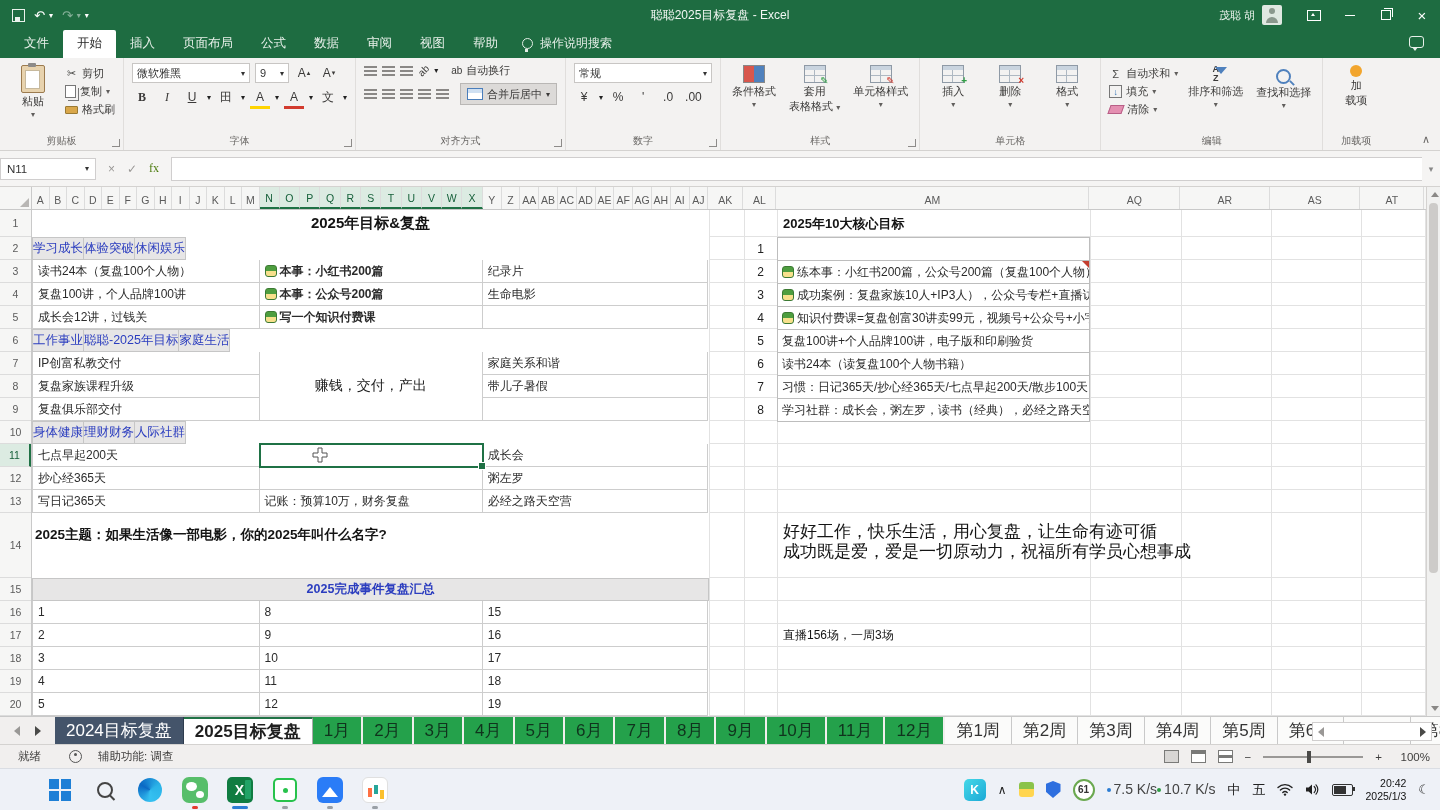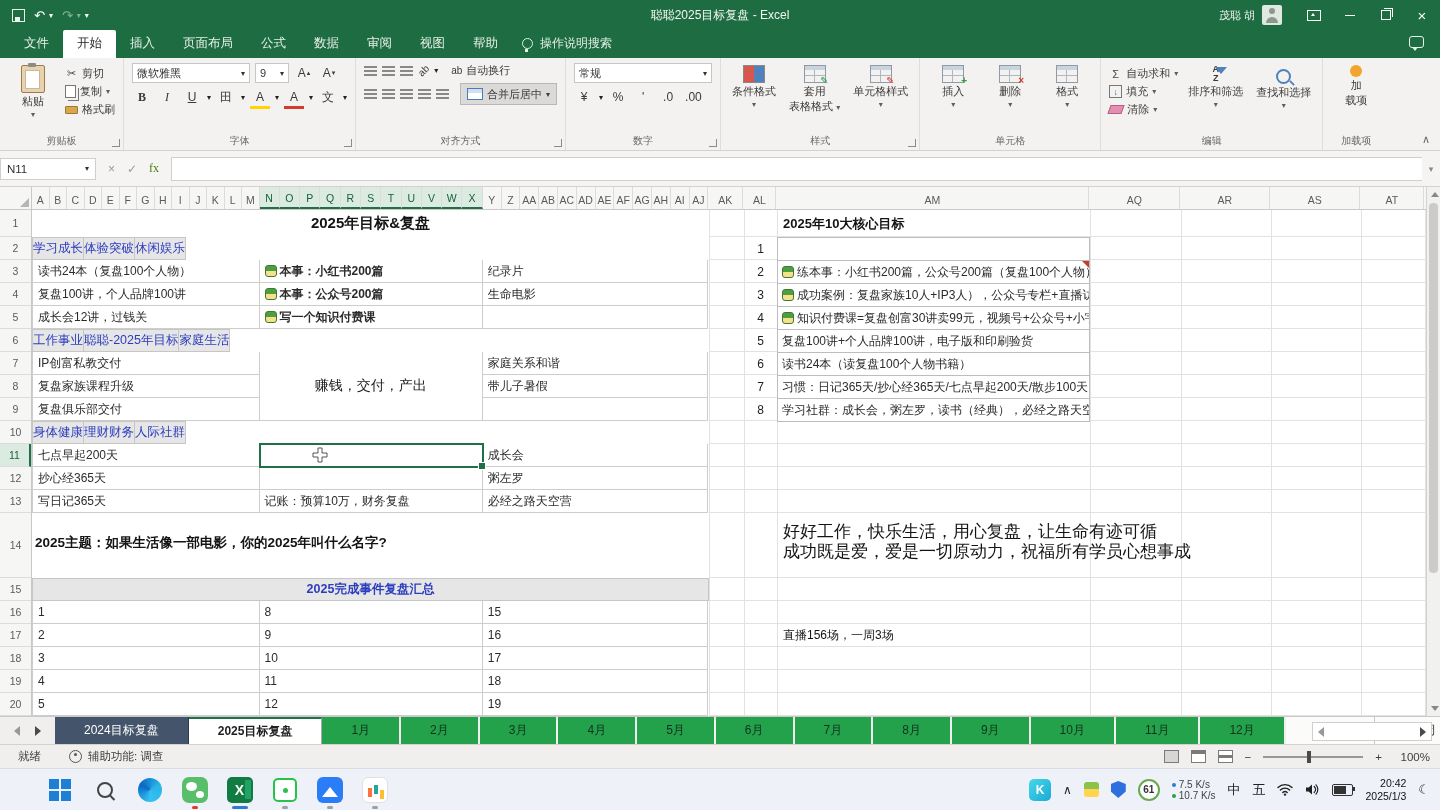--- a/index.html
+++ b/index.html
@@ -113,21 +113,21 @@
   .hdr-row .hdr:first-child{border-left:1px solid #c6c6c6}
   .w1{width:227.5px}.w2{width:223.3px}.w3{width:225.6px}
   .blk{position:absolute;box-sizing:border-box}
   .bA{left:0;width:227.5px}.bB{left:227.5px;width:223.3px}.bC{left:450.8px;width:225.6px}
   .cell{height:23px;box-sizing:border-box;border-bottom:1px solid #cdcdcd;border-right:1px solid #cdcdcd;display:flex;align-items:center;padding:0 5px;overflow:hidden;white-space:nowrap}
   .bA .cell{border-left:1px solid #cdcdcd}
   .cell.bold{font-weight:bold}
   .emoji-ic{display:none;width:12px;height:12px;border-radius:3px;margin-right:3px;flex:none;background:linear-gradient(180deg,#4e9e3f 48%,#f7e08c 48%);border:1px solid #3c7a33;box-sizing:border-box}
   .emoji .emoji-ic{display:inline-block}
   .merged{position:absolute;left:227.5px;top:142px;width:223.3px;height:69px;box-sizing:border-box;border-right:1px solid #cdcdcd;border-bottom:1px solid #cdcdcd;display:flex;align-items:center;justify-content:center;font-size:14px;color:#222}
-  .theme{position:absolute;left:3px;top:324px;font-weight:bold;font-size:13.5px;color:#141414;white-space:nowrap}
+  .theme{position:absolute;left:3px;top:316px;font-weight:bold;font-size:13.5px;color:#141414;white-space:nowrap}
   .summary{position:absolute;left:0;top:368px;width:677px;height:23px;background:#e7e6e6;border:1px solid #c6c6c6;box-sizing:border-box;display:flex;align-items:center;justify-content:center;color:#2b3dbf;font-weight:bold;font-size:12.5px}
   .numtbl{position:absolute;left:0;top:391px;width:677px}
   .nrow{display:flex;height:23px;box-sizing:border-box}
   .nrow span{box-sizing:border-box;border-bottom:1px solid #cdcdcd;border-right:1px solid #cdcdcd;display:flex;align-items:center;padding:0 5px}
   .nrow span:first-child{border-left:1px solid #cdcdcd}
   .pr-title{position:absolute;left:751px;top:0;height:27px;line-height:27px;font-weight:bold;font-size:13px;color:#141414;white-space:nowrap}
   .pr-nums{position:absolute;left:712px;top:27px;width:33px}
   .pr-num{height:23px;display:flex;align-items:center;justify-content:center;font-size:12px;color:#222}
   .pr-items{position:absolute;left:745px;top:27px;width:313px;border-top:1px solid #bdbdbd;border-left:1px solid #bdbdbd;border-right:1px solid #bdbdbd;box-sizing:border-box;background:#fff}
   .pr-item{position:relative;height:23px;box-sizing:border-box;border-bottom:1px solid #bdbdbd;display:flex;align-items:center;padding:0 4px;font-size:12px;white-space:nowrap;overflow:hidden}
@@ -144,33 +144,33 @@
   .vs-up{position:absolute;top:5px;left:4px;border-left:4px solid transparent;border-right:4px solid transparent;border-bottom:5px solid #8a8886}
   .vs-dn{position:absolute;bottom:5px;left:4px;border-left:4px solid transparent;border-right:4px solid transparent;border-top:5px solid #8a8886}
   .vs-thumb{position:absolute;top:16px;left:2px;width:9px;height:370px;background:#cdcbc9;border-radius:4px}
 
   
   .tabbar{position:absolute;top:716px;left:0;right:0;height:28px;background:#f1efee;border-top:1px solid #c9c9c9;display:flex;align-items:stretch;box-sizing:border-box}
   .snav{display:flex;align-items:center;gap:15px;padding:0 14px}
   .tri-l{width:0;height:0;border-top:5px solid transparent;border-bottom:5px solid transparent;border-right:6px solid #9a9896}
   .tri-r{width:0;height:0;border-top:5px solid transparent;border-bottom:5px solid transparent;border-left:6px solid #4a4a48}
   .stabs{display:flex;align-items:stretch}
-  .stab{display:flex;align-items:center;padding:0 29px;font-size:12px;color:#333;background:#fbfbfa;border-right:1px solid #c9c9c9;white-space:nowrap}
+  .stab{display:flex;align-items:center;padding:0 11px;font-size:17px;color:#333;background:#fbfbfa;border-right:1px solid #c9c9c9;white-space:nowrap}
   .stab.dark{background:#44546a;color:#fff;border-right:1px solid #2e3c4e}
   .stab.active{background:#fff;font-weight:bold;color:#1f1f1f;border-top:2px solid #217346;border-right:1px solid #aaa}
   .stab.green{background:#24a14b;color:#10331d;border-right:2px solid #f1efee}
   .addsheet{width:19px;height:19px;border:1px solid #8a8886;border-radius:50%;align-self:center;margin-left:10px;display:flex;align-items:center;justify-content:center;font-size:13px;color:#444}
   .hscroll{position:absolute;right:8px;top:5px;width:118px;height:17px;border:1px solid #d0cece;background:#fff;display:flex;align-items:center}
   .hs-btn{width:16px;display:flex;align-items:center;justify-content:center}
   .hs-track{flex:1;height:100%;background:#fff}
 
   
   .statusbar{position:absolute;top:744px;left:0;right:0;height:24px;background:#f1efee;border-top:1px solid #d4d2d0;display:flex;align-items:center;font-size:11.5px;color:#3f3e3d;box-sizing:border-box}
   .sb-ready{margin-left:18px}
-  .sb-access{margin-left:28px;display:flex;align-items:center;gap:6px}
+  .sb-access{margin-left:28px;display:flex;align-items:center;gap:16px}
   .ic-acc{width:11px;height:11px;border:1px solid #555;border-radius:50%;position:relative;display:inline-block}
   .ic-acc:after{content:"";position:absolute;top:2px;left:4px;width:3px;height:3px;border-radius:50%;background:#555}
   .sb-right{margin-left:auto;display:flex;align-items:center;gap:12px;margin-right:10px}
   .vi{width:15px;height:13px;border:1px solid #7a7a78;background:#fff;box-sizing:border-box}
   .vi.active{background:#d8d6d4}
   .vi.layout{border-top:4px solid #7a7a78}
   .vi.pbreak{background:linear-gradient(#fff 40%,#7a7a78 40% 60%,#fff 60%)}
   .zoomtrack{width:100px;height:2px;background:#9a9896;position:relative}
   .zoomthumb{position:absolute;left:44px;top:-5px;width:4px;height:12px;background:#4a4a48}
   .sb-zoom{width:36px;text-align:right}
@@ -196,21 +196,21 @@
   .ic-rec:after{content:"";position:absolute;left:8px;top:8px;width:5px;height:5px;border-radius:50%;background:#27c24c}
   .ic-cloud{width:26px;height:26px;border-radius:6px;background:#2a7cf7;position:relative}
   .ic-cloud:after{content:"";position:absolute;left:5px;bottom:6px;border-left:8px solid transparent;border-right:8px solid transparent;border-bottom:10px solid #fff}
   .ic-chart{width:26px;height:26px;border-radius:6px;background:#fff;border:1px solid #e0e0e0;box-sizing:border-box;position:relative}
   .ic-chart:after{content:"";position:absolute;left:5px;bottom:5px;width:4px;height:9px;background:#ff7043;box-shadow:6px -3px 0 #26a69a,12px 2px 0 #fbc02d}
   .tk-right{margin-left:auto;display:flex;align-items:center;gap:12px;margin-right:10px;font-size:12px;color:#222}
   .ic-ks{width:22px;height:22px;border-radius:5px;background:linear-gradient(135deg,#45d8e8,#1ba9d6);color:#fff;font-weight:bold;font-size:12px;display:flex;align-items:center;justify-content:center}
   .ic-gy{width:15px;height:15px;border-radius:3px;background:linear-gradient(180deg,#8bc34a 50%,#ffd54f 50%)}
   .ic-shield{width:15px;height:17px;background:#2e6fdf;clip-path:polygon(50% 0,100% 18%,100% 62%,50% 100%,0 62%,0 18%)}
   .ic-ball{width:22px;height:22px;border-radius:50%;border:2px solid #6aa84f;box-sizing:border-box;display:flex;align-items:center;justify-content:center;font-size:10px;font-weight:bold;color:#333;background:#fff}
-  .speeds{display:flex;flex-direction:column;font-size:10px;line-height:11px;color:#444}
+  .speeds{display:flex;flex-direction:row;font-size:14px;line-height:11px;color:#444}
   .speeds .dot{display:inline-block;width:4px;height:4px;border-radius:50%;margin-right:3px;vertical-align:middle}
   .dot.b{background:#2b7cd3}.dot.g{background:#2f9e44}
   .ime{font-size:13px}
   .ic-batt{width:19px;height:10px;border:1px solid #333;border-radius:2px;position:relative}
   .ic-batt:before{content:"";position:absolute;right:-3px;top:2px;width:2px;height:4px;background:#333}
   .ic-batt:after{content:"";position:absolute;left:1px;top:1px;bottom:1px;width:12px;background:#333}
   .clock{text-align:right;font-size:10.5px;line-height:13px;color:#111}
   .moon{font-size:13px}
   svg{display:block}
 </style>

